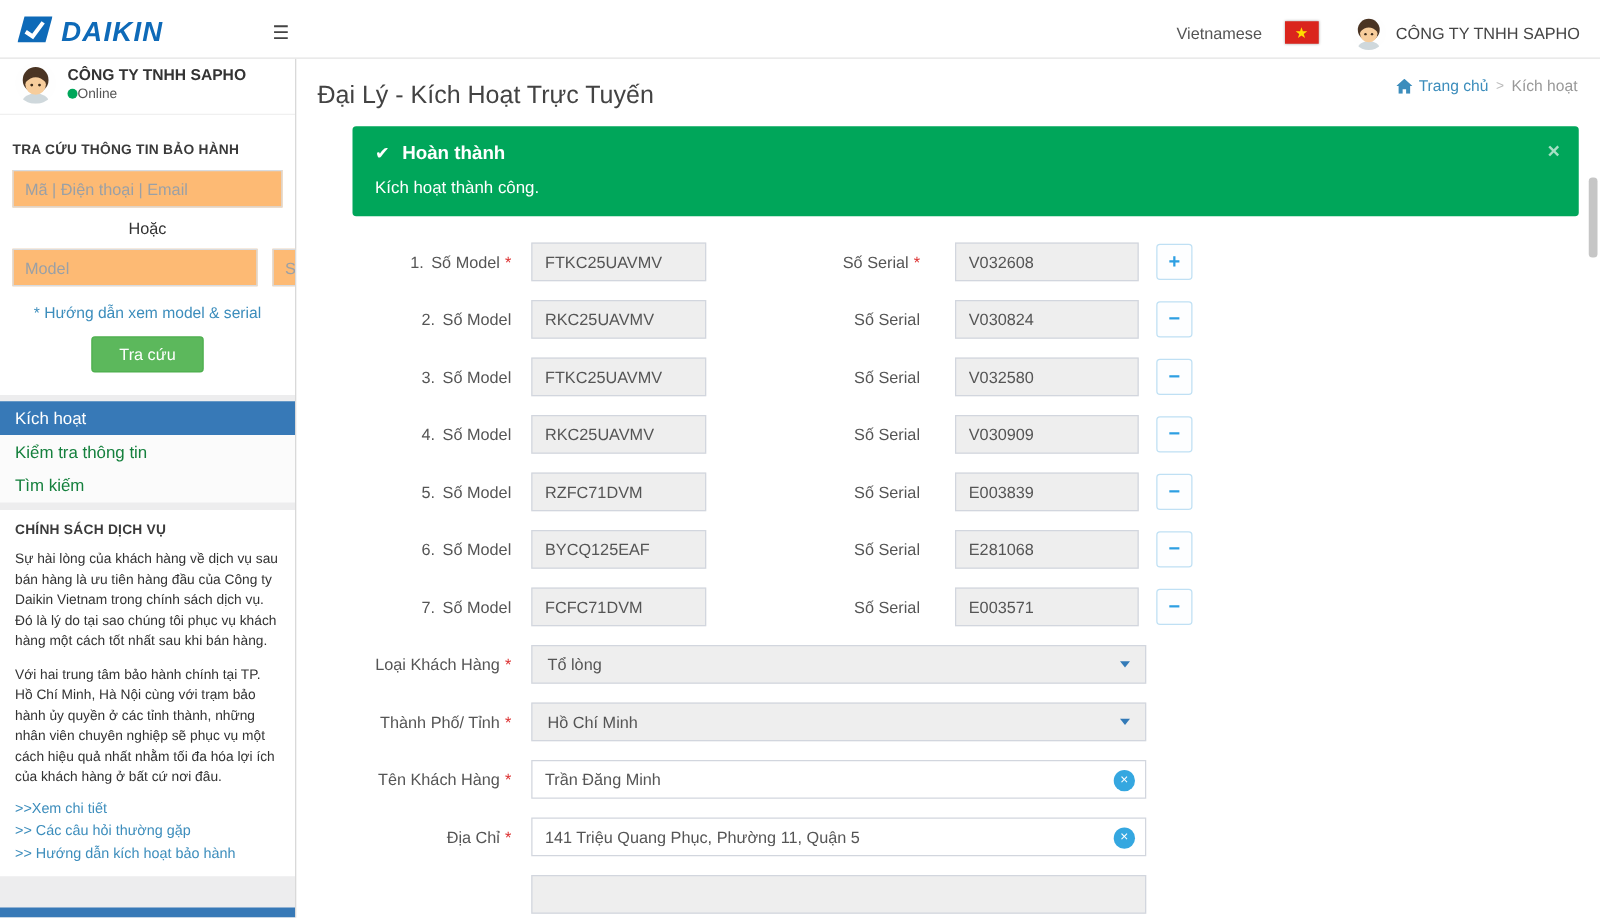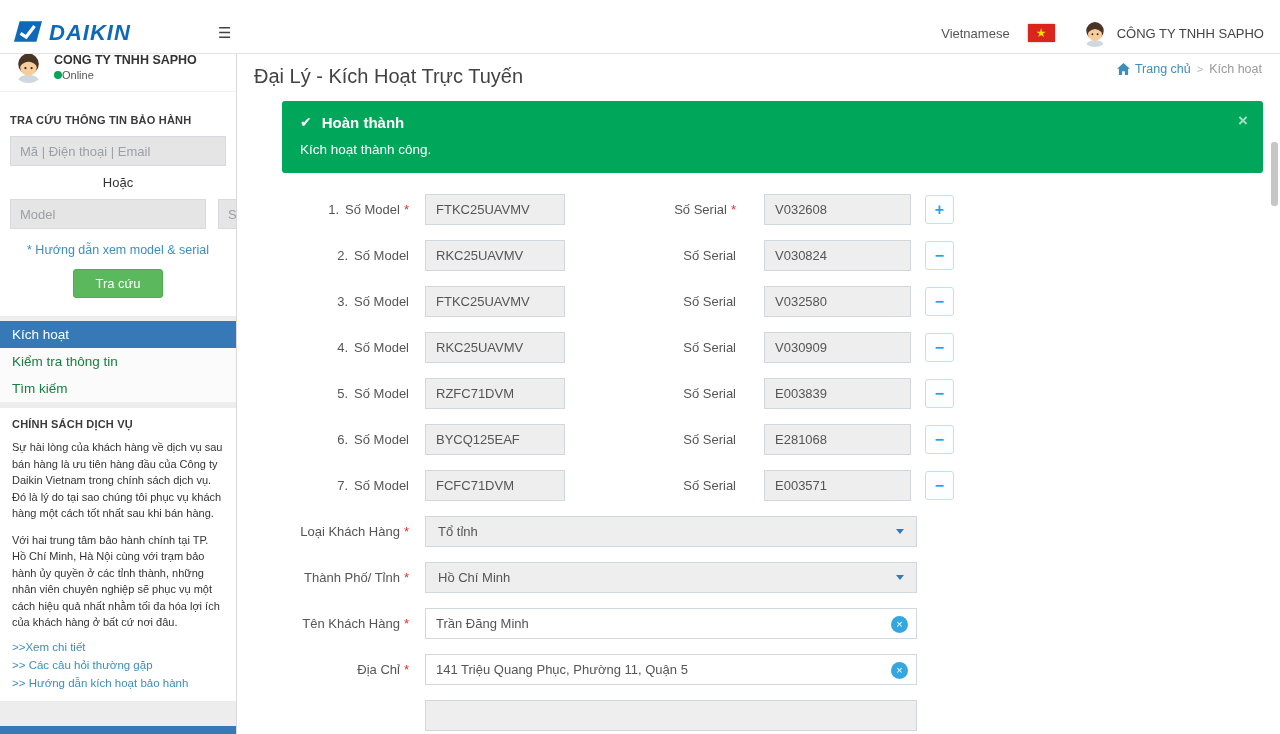--- a/index.html
+++ b/index.html
@@ -1,20 +1,20 @@
 <!DOCTYPE html>
 <html><head>
 <meta charset="utf-8">
 <style>
   * { margin:0; padding:0; box-sizing:border-box; }
   html,body { width:1280px; height:734px; overflow:hidden; background:#fff;
     font-family:"Liberation Sans","DejaVu Sans",sans-serif; }
 
   
-  .topbar { position:absolute; top:12px; left:0; width:100%; height:42px; background:#fff;
+  .topbar { position:absolute; top:5px; left:0; width:100%; height:42px; background:#fff;
     border-bottom:1px solid #e3e3e3; z-index:20; }
   .logo { position:absolute; left:14px; top:0; height:42px; display:flex; align-items:center; gap:7px; cursor:pointer; }
   .logo-text { font-size:22px; font-weight:bold; font-style:italic; color:#0e6ab8; letter-spacing:1px; }
   .hamburger { position:absolute; left:218px; top:0; height:42px; display:flex; align-items:center;
     font-size:15px; color:#444; cursor:pointer; }
   .top-right { position:absolute; right:16px; top:0; height:42px; display:flex; align-items:center; }
   .lang { font-size:13px; color:#555; margin-right:18px; cursor:pointer; }
   .flag { width:27px; height:18px; background:#da251d; display:flex; align-items:center; justify-content:center;
     color:#ffde00; font-size:12px; margin-right:26px; box-shadow:0 0 2px rgba(0,0,0,.35); cursor:pointer; }
   .avatar { width:28px; height:28px; border-radius:50%; overflow:hidden; margin-right:8px; cursor:pointer; flex:none; }
@@ -23,21 +23,21 @@
   
   .sidebar { position:absolute; top:42px; left:0; width:237px; bottom:0; background:#ededee;
     border-right:1px solid #d9d9d9; overflow:hidden; }
   .user-panel { display:flex; align-items:center; gap:9px; padding:8px 12px; background:#fff; border-bottom:1px solid #f0f0f0; }
   .user-panel .avatar { width:33px; height:33px; margin:0; cursor:default; }
   .user-name { font-size:12.5px; font-weight:bold; color:#333; }
   .user-status { font-size:11px; color:#555; display:flex; align-items:center; margin-top:2px; }
   .dot { width:8px; height:8px; border-radius:50%; background:#00a65a; display:inline-block; }
   .search-block { padding:10px 10px 18px; background:#fff; }
   .search-title { font-size:11px; font-weight:bold; color:#3a3a3a; margin:12px 0 10px; letter-spacing:.2px; }
-  .side-input { width:100%; height:30px; background:#e5e5e5; border:1px solid #d7dbe0; font-size:13px; color:#555; padding:0 9px; }
+  .side-input { width:100%; height:30px; background:#fdba74; border:1px solid #d7dbe0; font-size:13px; color:#555; padding:0 9px; }
   .side-input::placeholder { color:#9aa0a6; }
   .or-label { text-align:center; font-size:13px; color:#333; margin:9px 0; }
   .two-col { display:flex; gap:12px; }
   .two-col .side-input { flex:1; width:auto; }
   .guide-link { display:block; text-align:center; color:#3c8dbc; font-size:12.5px; margin:14px 0 12px; text-decoration:none; }
   .search-btn { display:block; margin:0 auto; background:#5cb85c; border:1px solid #4cae4c; color:#fff;
     font-size:13px; padding:6px 21px; border-radius:3px; cursor:pointer; }
   .menu { margin-top:5px; background:#fbfbfb; }
   .menu-item { padding:6px 12px; font-size:13.5px; color:#15803d; cursor:pointer; }
   .menu-item.active { background:#3779b7; color:#fff; }
@@ -287,21 +287,21 @@
     <input class="ctl serial-input" type="text" value="E003571" style="">
     <button class="row-btn">−</button>
   </div>
 </div>
 
     <div class="form-row">
       <div class="lbl">
         <span>Loại Khách Hàng</span><span class="req">*</span>
       </div>
       <div class="select-box">
-        <span>Tổ tỉnh</span>
+        <span>Tổ lòng</span>
         <span class="caret"></span>
       </div>
     </div>
 
     <div class="form-row">
       <div class="lbl">
         <span>Thành Phố/ Tỉnh</span><span class="req">*</span>
       </div>
       <div class="select-box">
         <span>Hồ Chí Minh</span>

